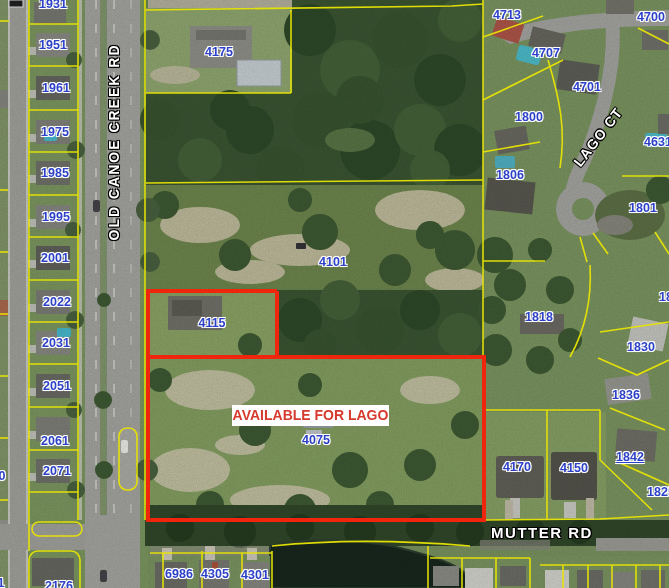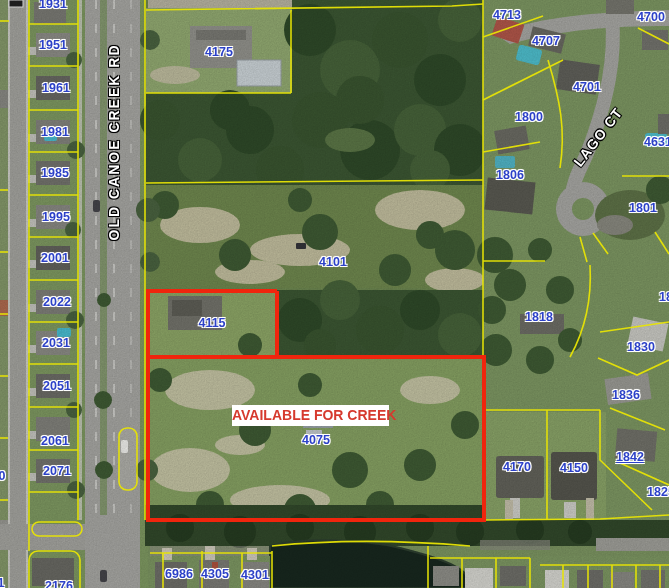--- a/index.html
+++ b/index.html
@@ -368,56 +368,57 @@
     <g>
       <path d="M277,291 L148,291 L148,520 L484,520 L484,357 L148,357 M277,291 L277,357" fill="none" stroke="#f0250d" stroke-width="4"></path>
     </g>
   </svg>
 
   <div class="labels">
     <div id="parcel-labels">
         <div class="plabel" style="left: 53px; top: 4px;">1931</div>
         <div class="plabel" style="left: 53px; top: 45px;">1951</div>
         <div class="plabel" style="left: 56px; top: 88px;">1961</div>
-        <div class="plabel" style="left: 55px; top: 132px;">1981</div>
+        <div class="plabel" style="left: 55px; top: 132px;">1975</div>
         <div class="plabel" style="left: 55px; top: 173px;">1985</div>
         <div class="plabel" style="left: 56px; top: 217px;">1995</div>
         <div class="plabel" style="left: 55px; top: 258px;">2001</div>
         <div class="plabel" style="left: 57px; top: 302px;">2022</div>
         <div class="plabel" style="left: 56px; top: 343px;">2031</div>
         <div class="plabel" style="left: 57px; top: 386px;">2051</div>
         <div class="plabel" style="left: 55px; top: 441px;">2061</div>
         <div class="plabel" style="left: 57px; top: 471px;">2071</div>
         <div class="plabel" style="left: 59px; top: 586px;">2176</div>
         <div class="plabel" style="left: 2px; top: 476px;">0</div>
         <div class="plabel" style="left: 1px; top: 583px;">1</div>
         <div class="plabel" style="left: 219px; top: 52px;">4175</div>
         <div class="plabel" style="left: 333px; top: 262px;">4101</div>
         <div class="plabel" style="left: 212px; top: 323px;">4115</div>
         <div class="plabel" style="left: 316px; top: 440px;">4075</div>
         <div class="plabel" style="left: 507px; top: 15px;">4713</div>
         <div class="plabel" style="left: 651px; top: 17px;">4700</div>
-        <div class="plabel" style="left: 546px; top: 41px;">4707</div>
+        <div class="plabel" style="left: 546px; top: 53px;">4707</div>
         <div class="plabel" style="left: 587px; top: 87px;">4701</div>
         <div class="plabel" style="left: 529px; top: 117px;">1800</div>
         <div class="plabel" style="left: 658px; top: 142px;">4631</div>
         <div class="plabel" style="left: 510px; top: 175px;">1806</div>
         <div class="plabel" style="left: 643px; top: 208px;">1801</div>
         <div class="plabel" style="left: 539px; top: 317px;">1818</div>
         <div class="plabel" style="left: 666px; top: 297px;">18</div>
         <div class="plabel" style="left: 641px; top: 347px;">1830</div>
         <div class="plabel" style="left: 626px; top: 395px;">1836</div>
         <div class="plabel" style="left: 630px; top: 457px; text-decoration: underline;">1842</div>
         <div class="plabel" style="left: 517px; top: 467px;">4170</div>
         <div class="plabel" style="left: 574px; top: 468px;">4150</div>
         <div class="plabel" style="left: 661px; top: 492px;">1825</div>
         <div class="plabel" style="left: 179px; top: 574px;">6986</div>
         <div class="plabel" style="left: 215px; top: 574px;">4305</div>
         <div class="plabel" style="left: 255px; top: 575px;">4301</div>
       </div>
 
     <div class="rlabel occr">OLD CANOE CREEK RD</div>
     <div class="rlabel lago">LAGO CT</div>
-
-    <div class="lease">AVAILABLE FOR CREEK</div>
+    <div class="rlabel mutter">MUTTER RD</div>
+
+    <div class="lease">AVAILABLE FOR LAGO</div>
   </div>
 
 </div>
 
 </body></html>

